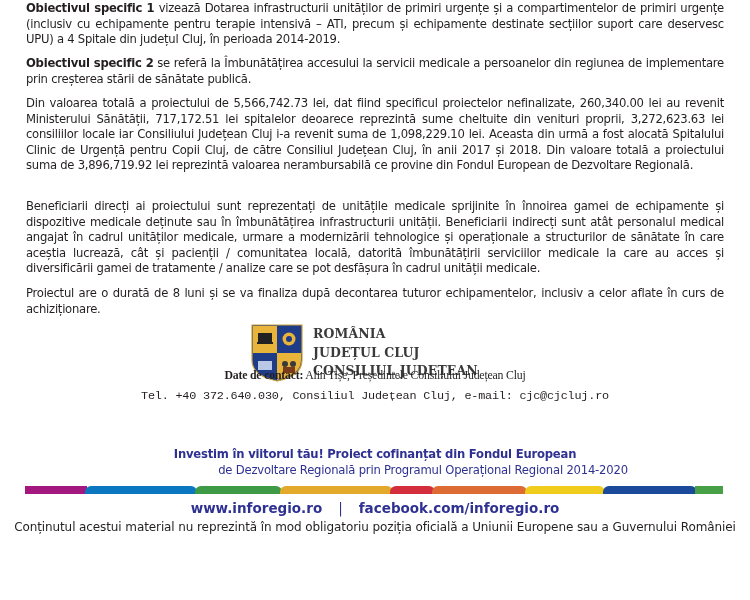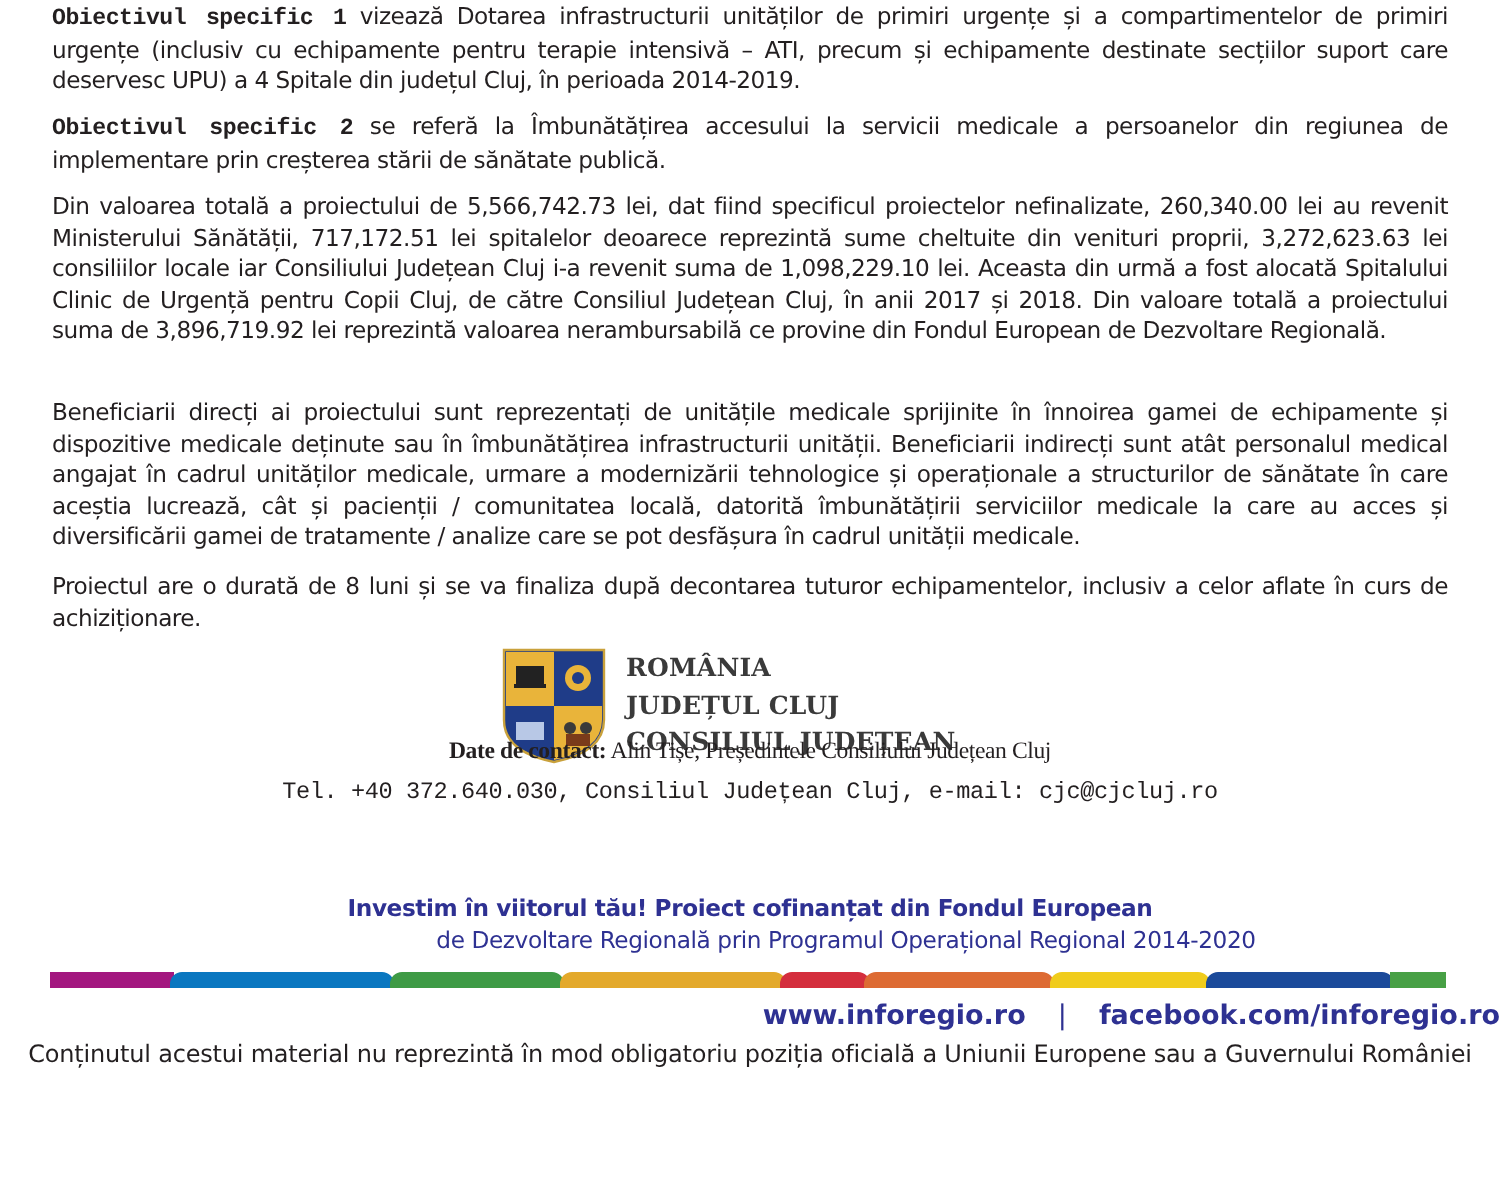--- a/index.html
+++ b/index.html
@@ -1,38 +1,38 @@
 <!DOCTYPE html>
 <html><head>
 <meta charset="utf-8">
 <style>
   html, body { margin:0; padding:0; background:#ffffff; }
   body { width:750px; height:600px; overflow:hidden; position:relative;
          font-family:"DejaVu Sans", sans-serif; color:#231f20; }
   .doc { position:absolute; left:26px; top:0; width:698px; }
   .para { font-size:11.6px; line-height:15.6px; margin:0; text-align:justify; letter-spacing:-0.25px; }
-  .para b { font-weight:bold;font-family:Liberation Mono, monospace; }
+  .para b { font-weight:bold; }
   #p1 { position:absolute; top:1px; left:0; width:698px; }
   #p2 { position:absolute; top:56px; left:0; width:698px; }
   #p3 { position:absolute; top:96px; left:0; width:698px; }
   #p4 { position:absolute; top:199px; left:0; width:698px; }
   #p5 { position:absolute; top:286px; left:0; width:698px; }
   .logo { position:absolute; left:251px; top:324px; display:flex; align-items:flex-start; }
   .shield { width:52px; height:58px; }
   .logo-text { margin-left:10px; font-family:"DejaVu Serif", serif; font-weight:bold; color:#3a3a3a;
                font-size:12.5px; line-height:18.5px; letter-spacing:0.1px; margin-top:1px; }
   .contact { position:absolute; left:0; width:750px; text-align:center; font-size:11.8px; line-height:17px; letter-spacing:-0.2px; }
   #contact1 { top:367px;font-family:Liberation Serif, serif; }
   #contact2 { top:388px;font-family:Liberation Mono, monospace; }
   .invest { position:absolute; left:0; width:750px; text-align:center; color:#2e3192; font-size:11.6px; line-height:16px; letter-spacing:-0.2px; }
   #invest1 { top:446px;font-weight:bold; }
   #invest2 { top:462px;padding-left:48px; }
   .bar { position:absolute; top:486px; left:25px; height:8px; width:698px; }
   .seg { position:absolute; top:0; height:8px; }
-  .links { position:absolute; top:498px; left:0; width:750px; text-align:right; color:#2e3192; font-weight:bold; font-size:13.5px; line-height:20px; }
+  .links { position:absolute; top:498px; left:0; width:750px; text-align:center; color:#2e3192; font-weight:bold; font-size:13.5px; line-height:20px; }
   .links span { display:inline-block; }
   .sep { margin:0 16px; font-weight:normal; }
   .disclaimer { position:absolute; top:520px; left:0; width:750px; text-align:center; font-size:12px; line-height:14px; color:#231f20; letter-spacing:-0.1px; }
 </style>
 </head>
 <body>
 
 <div class="doc">
   <p class="para" id="p1"><b>Obiectivul specific 1</b><span> vizează Dotarea infrastructurii unităților de primiri urgențe și a compartimentelor de primiri urgențe (inclusiv cu echipamente pentru terapie intensivă – ATI, precum și echipamente destinate secțiilor suport care deservesc UPU) a 4 Spitale din județul Cluj, în perioada 2014-2019.</span></p>
   <p class="para" id="p2"><b>Obiectivul specific 2</b><span> se referă la Îmbunătățirea accesului la servicii medicale a persoanelor din regiunea de implementare prin creșterea stării de sănătate publică.</span></p>

